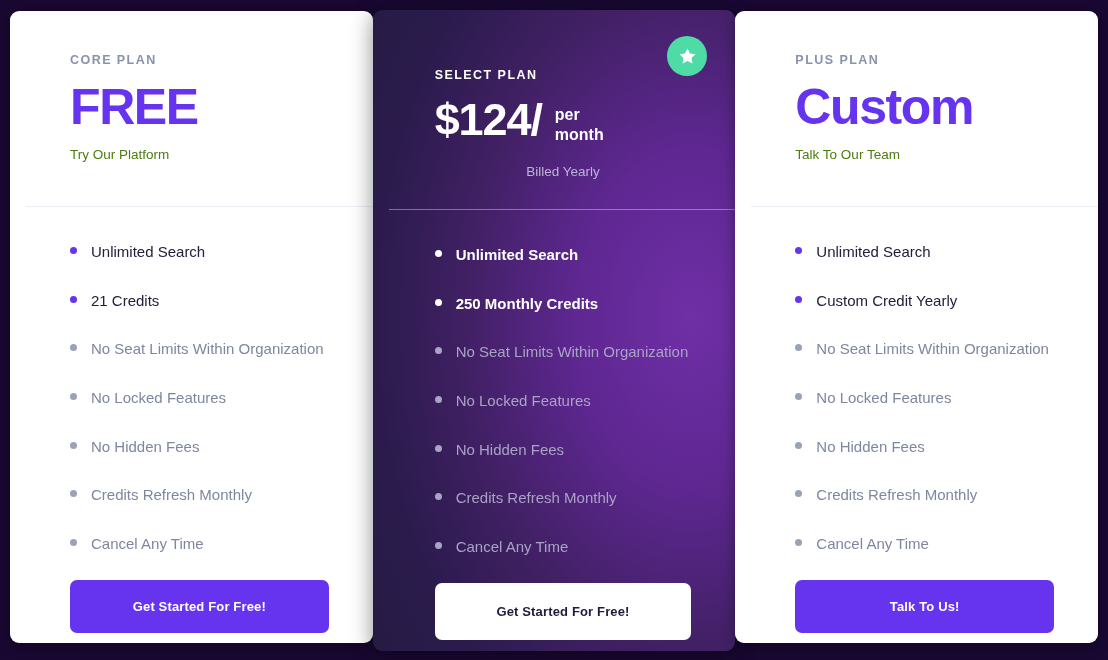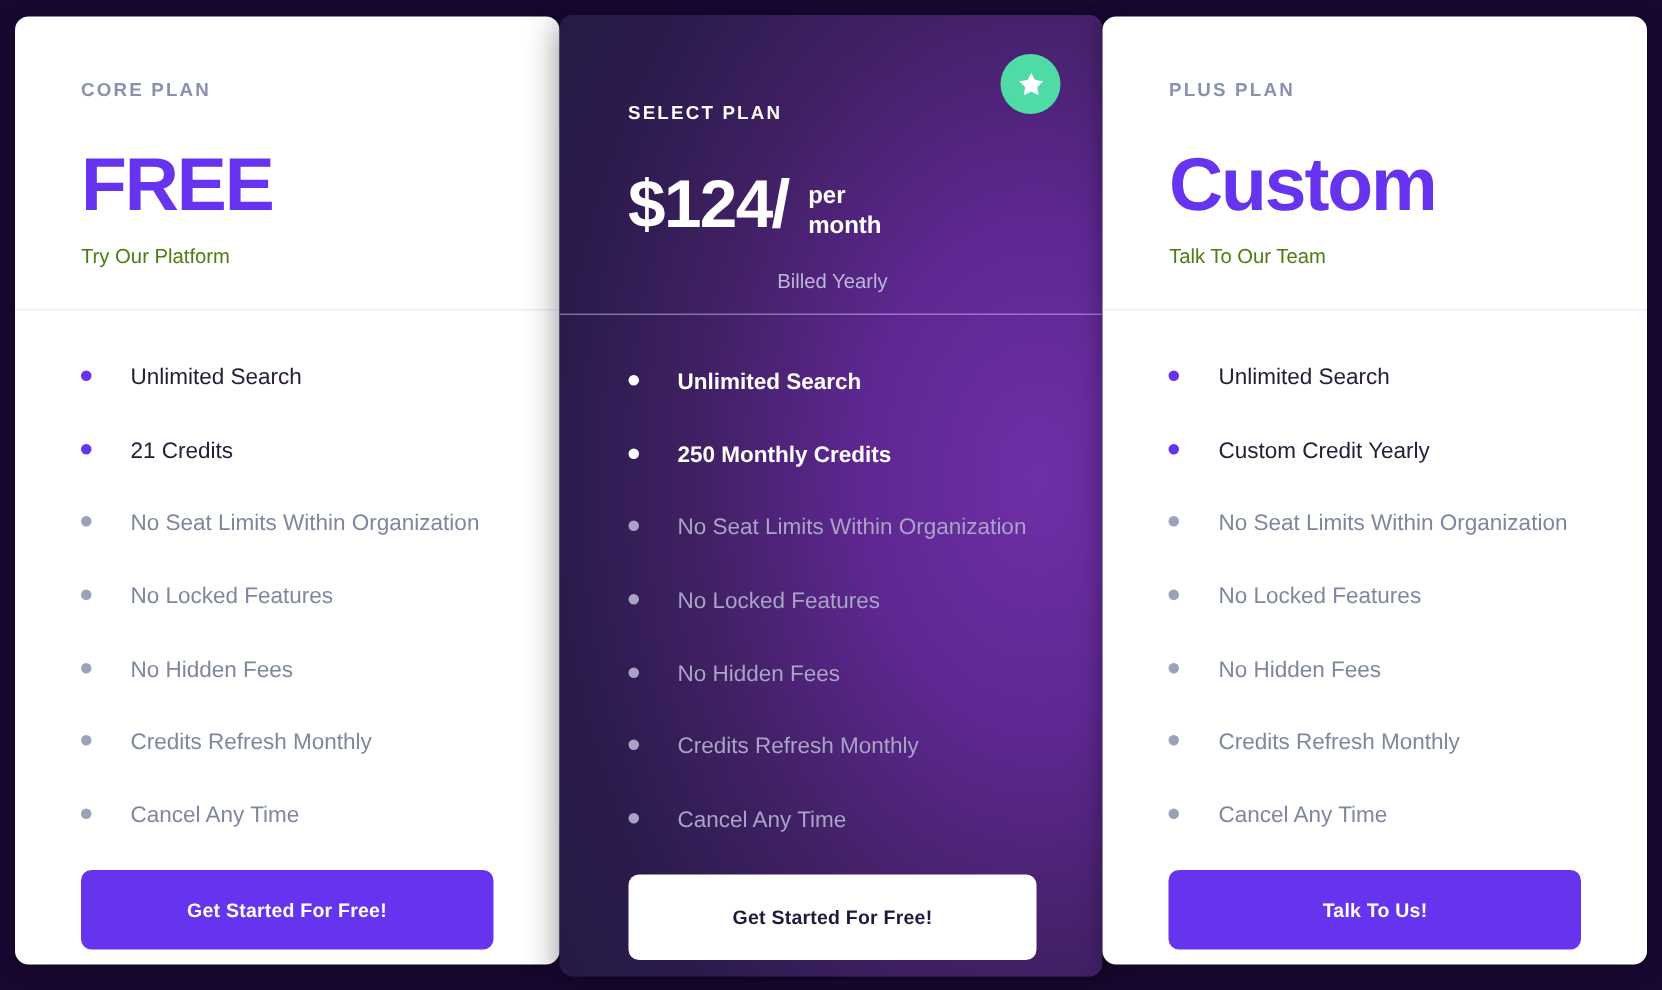--- a/index.html
+++ b/index.html
@@ -19,20 +19,21 @@
   }
 
   
   .card {
     position:relative;
     width:371px;
     border-radius:9px;
     overflow:hidden;
     display:flex;
     flex-direction:column;
+    padding-left:16px;
   }
   .card.light {
     margin-top:11px;
     height:632px;
     background:#ffffff;
     box-shadow:0 2px 14px rgba(0,0,0,.35);
   }
   .card.featured {
     margin-top:10px;
     height:641px;
@@ -53,21 +54,21 @@
   .eyebrow {
     font-size:12.5px;
     font-weight:700;
     letter-spacing:1.45px;
     text-transform:uppercase;
     color:#8a91ad;
   }
   .card.featured .eyebrow { color:#ffffff;margin-top:16px; }
 
   .price-row {
-    margin-top:31px;
+    margin-top:15px;
     display:flex;
     align-items:flex-start;
     gap:13px;
   }
   .price-big {
     font-size:50px;
     line-height:1.02;
     font-weight:700;
     letter-spacing:-1.4px;
     color:#6633ee;
@@ -114,21 +115,21 @@
     flex:1 1 auto;
     padding:32px 44px 0 44px;
     display:flex;
     flex-direction:column;
   }
   .card.featured .card-body { padding:32px 44px 0 46px; }
 
   .feature {
     display:flex;
     align-items:flex-start;
-    gap:26px;
+    gap:14px;
     margin-bottom:22px;
   }
   .feature .dot {
     flex:0 0 auto;
     width:7px; height:7px;
     border-radius:50%;
     background:#9aa2b8;
     margin-top:8px;
   }
   .feature .ftext {

